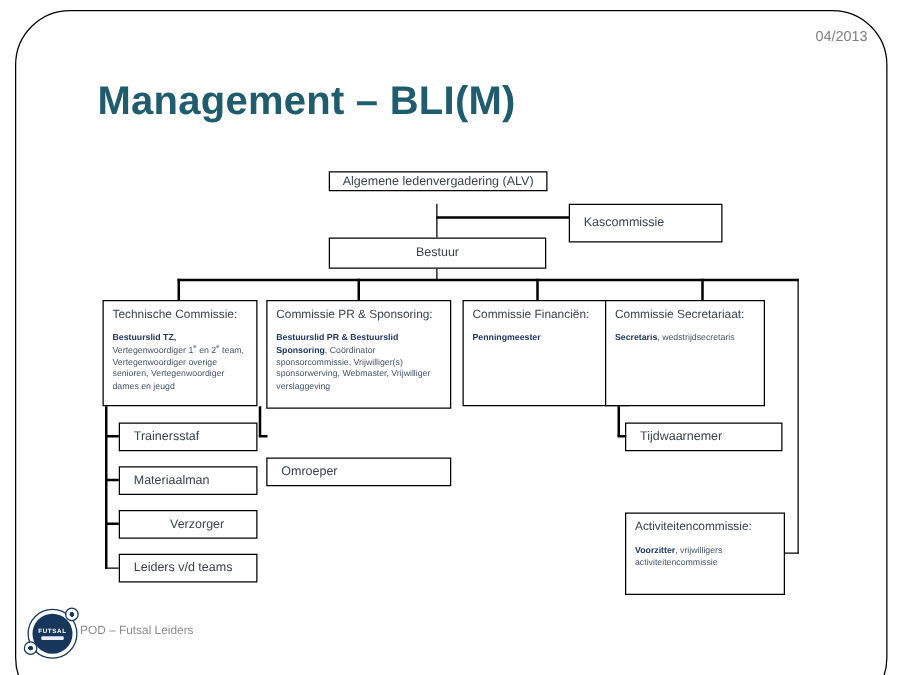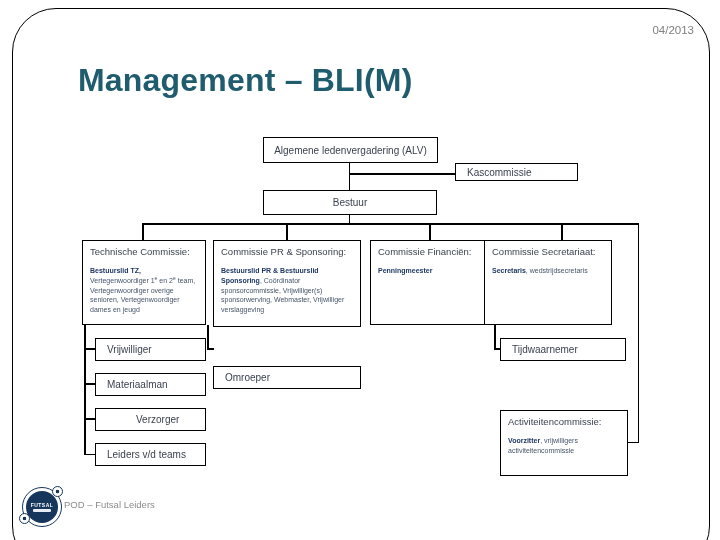--- a/index.html
+++ b/index.html
@@ -36,24 +36,24 @@
 </head>
 <body>
 
 <div class="slide">
   <div class="frame"></div>
 
   <div class="slide-date">04/2013</div>
   <h1 class="slide-title">Management – BLI(M)</h1>
 
   <div id="orgchart">
-      <div class="box center" style="left: 263px; top: 137px; width: 175px; height: 26px;">
+      <div class="box center" style="left: 263px; top: 137px; width: 175px; height: 16px;">
         <span class="label">Algemene ledenvergadering (ALV)</span>
       </div>
-      <div class="box" style="left: 455px; top: 163px; width: 123px; height: 18px; align-items: center;">
+      <div class="box" style="left: 455px; top: 163px; width: 123px; height: 31px; align-items: center;">
         <span class="label">Kascommissie</span>
       </div>
       <div class="box center" style="left: 263px; top: 190px; width: 174px; height: 25px;">
         <span class="label">Bestuur</span>
       </div>
       <div class="box committee" style="left: 82px; top: 240px; width: 124px; height: 85px;">
         <div class="btitle">Technische Commissie:</div>
         <div class="bbody"><b>Bestuurslid TZ,</b><br><span>Vertegenwoordiger 1</span><sup>e</sup><span> en 2</span><sup>e</sup><span> team, Vertegenwoordiger overige senioren, Vertegenwoordiger dames en jeugd</span></div>
       </div>
       <div class="box committee" style="left: 213px; top: 240px; width: 148px; height: 87px;">
@@ -62,21 +62,21 @@
       </div>
       <div class="box committee" style="left: 370px; top: 240px; width: 134px; height: 85px;">
         <div class="btitle">Commissie Financiën:</div>
         <div class="bbody"><b>Penningmeester</b></div>
       </div>
       <div class="box committee" style="left: 484px; top: 240px; width: 128px; height: 85px;">
         <div class="btitle">Commissie Secretariaat:</div>
         <div class="bbody"><b>Secretaris</b><span>, wedstrijdsecretaris</span></div>
       </div>
       <div class="box" style="left: 95px; top: 338px; width: 111px; height: 23px;">
-        <span class="label">Vrijwilliger</span>
+        <span class="label">Trainersstaf</span>
       </div>
       <div class="box" style="left: 213px; top: 338px; width: 148px; height: 23px; margin-top: 28px;">
         <span class="label">Omroeper</span>
       </div>
       <div class="box" style="left: 500px; top: 338px; width: 126px; height: 23px;">
         <span class="label">Tijdwaarnemer</span>
       </div>
       <div class="box" style="left: 95px; top: 373px; width: 111px; height: 23px;">
         <span class="label">Materiaalman</span>
       </div>

